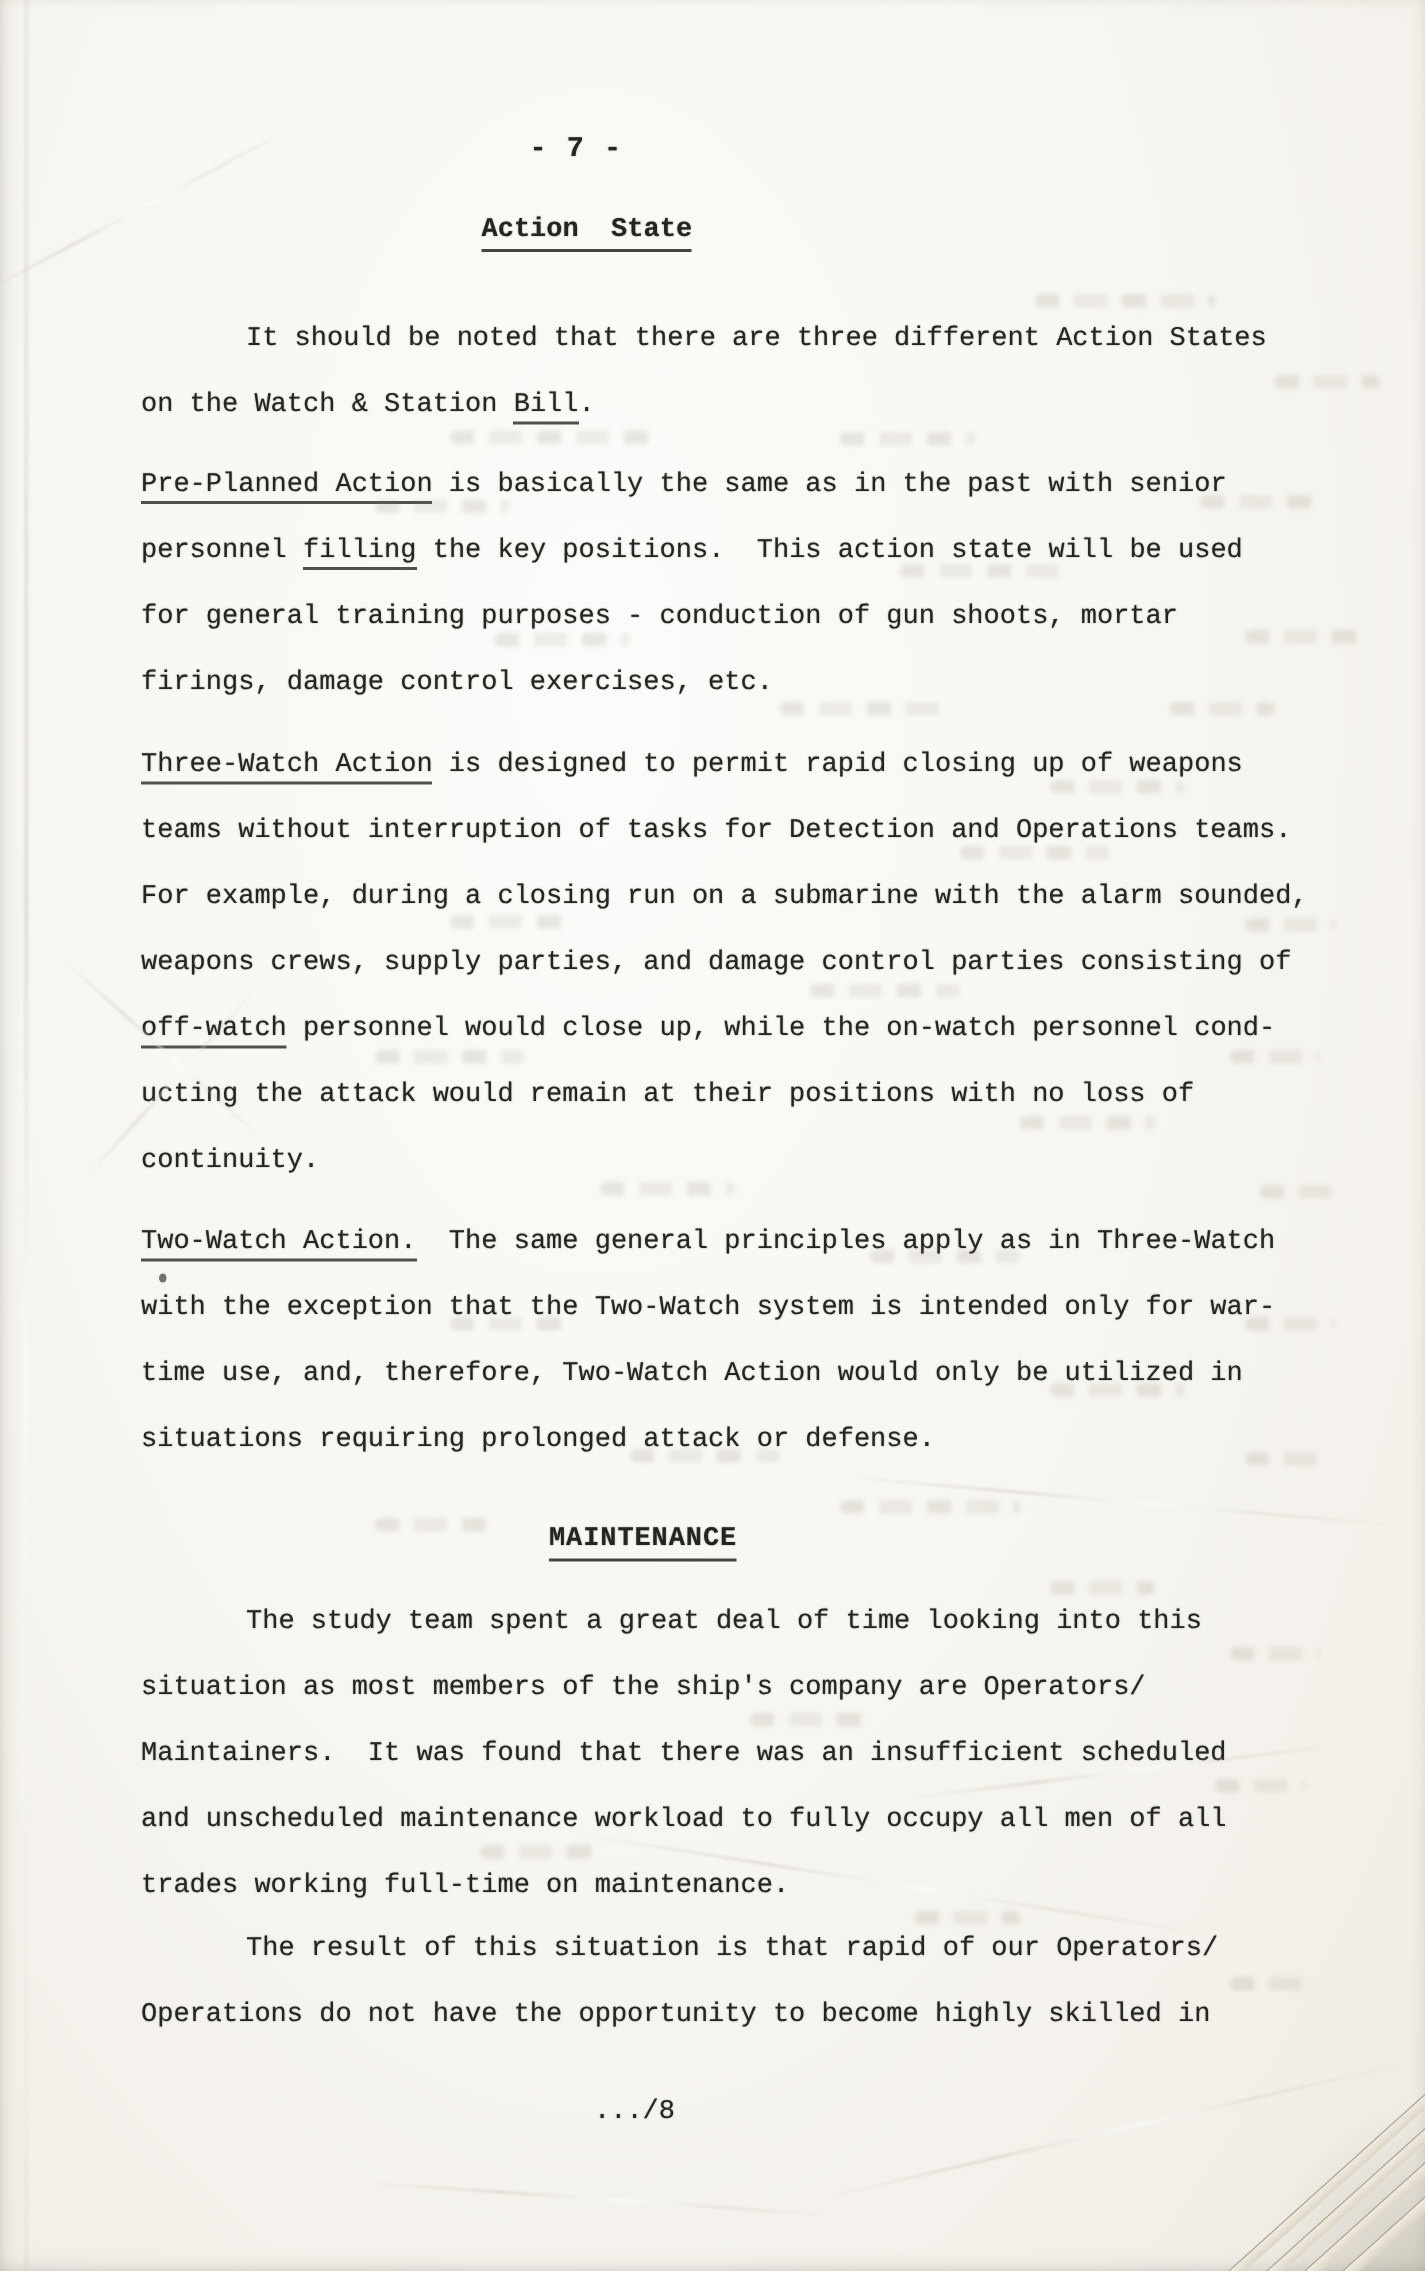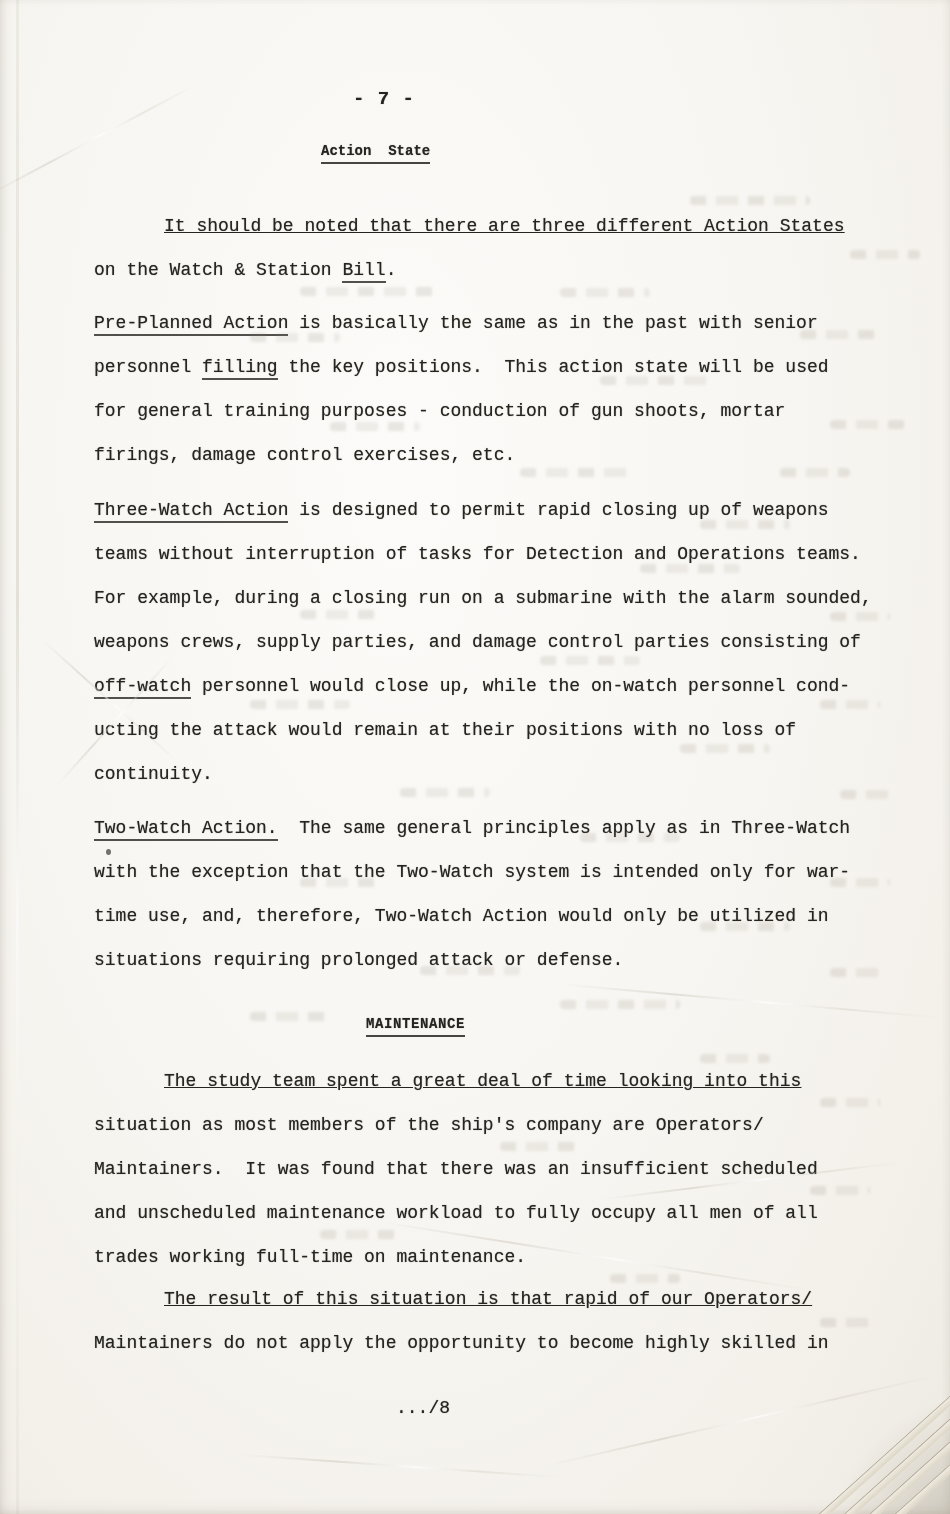--- a/index.html
+++ b/index.html
@@ -16,31 +16,31 @@
                 inset -4px 0 12px -8px rgba(120,110,95,.25),
                 inset 0 -8px 18px -12px rgba(120,110,95,.3);
     color:#26241f;
   }
   .ink { text-shadow:0 0 1px rgba(38,36,31,.55); }
   .pageno {
     position:absolute; top:88px; left:353px;
     font-size:19px; font-weight:bold; letter-spacing:1px; white-space:pre;
   }
   .h1 {
-    position:absolute; font-size:14px; font-weight:bold; white-space:pre;
+    position:absolute; font-size:18px; font-weight:bold; white-space:pre;
     border-bottom:2px solid rgba(40,38,33,.85); padding-bottom:3px;
   }
   .h1.action { top:143px; left:321px; }
   .h1.maint  { top:1016px; left:366px; letter-spacing:0.6px; }
   .para {
     position:absolute; left:94px; width:812px;
     font-size:18px; line-height:44px; white-space:pre;
   }
   .line { white-space:pre; }
-  .line.indent { text-indent:70px;text-decoration:underline; }
+  .line.indent { text-indent:70px; }
   .u { border-bottom:2px solid rgba(40,38,33,.8); padding-bottom:1px; }
   .footer {
     position:absolute; top:1398px; left:396px;
     font-size:18px; white-space:pre;
   }
   
   .ghost {
     position:absolute; height:9px; border-radius:4px;
     background:repeating-linear-gradient(90deg,
       rgba(135,125,108,.30) 0px, rgba(135,125,108,.30) 16px,
@@ -87,21 +87,21 @@
   <div class="pageno ink">- 7 -</div>
 
   <div class="h1 action ink">Action  State</div>
 
   <div id="paragraphs">
       <div class="para ink" style="top: 204px;"><div class="line indent"><span>It should be noted that there are three different Action States</span></div><div class="line"><span>on the Watch &amp; Station </span><span class="u">Bill</span><span>.</span></div></div>
       <div class="para ink" style="top: 301px;"><div class="line"><span class="u">Pre-Planned Action</span><span> is basically the same as in the past with senior</span></div><div class="line"><span>personnel </span><span class="u">filling</span><span> the key positions.  This action state will be used</span></div><div class="line"><span>for general training purposes - conduction of gun shoots, mortar</span></div><div class="line"><span>firings, damage control exercises, etc.</span></div></div>
       <div class="para ink" style="top: 488px;"><div class="line"><span class="u">Three-Watch Action</span><span> is designed to permit rapid closing up of weapons</span></div><div class="line"><span>teams without interruption of tasks for Detection and Operations teams.</span></div><div class="line"><span>For example, during a closing run on a submarine with the alarm sounded,</span></div><div class="line"><span>weapons crews, supply parties, and damage control parties consisting of</span></div><div class="line"><span class="u">off-watch</span><span> personnel would close up, while the on-watch personnel cond-</span></div><div class="line"><span>ucting the attack would remain at their positions with no loss of</span></div><div class="line"><span>continuity.</span></div></div>
       <div class="para ink" style="top: 806px;"><div class="line"><span class="u">Two-Watch Action.</span><span>  The same general principles apply as in Three-Watch</span></div><div class="line"><span>with the exception that the Two-Watch system is intended only for war-</span></div><div class="line"><span>time use, and, therefore, Two-Watch Action would only be utilized in</span></div><div class="line"><span>situations requiring prolonged attack or defense.</span></div></div>
       <div class="para ink" style="top: 1059px;"><div class="line indent"><span>The study team spent a great deal of time looking into this</span></div><div class="line"><span>situation as most members of the ship's company are Operators/</span></div><div class="line"><span>Maintainers.  It was found that there was an insufficient scheduled</span></div><div class="line"><span>and unscheduled maintenance workload to fully occupy all men of all</span></div><div class="line"><span>trades working full-time on maintenance.</span></div></div>
-      <div class="para ink" style="top: 1277px;"><div class="line indent"><span>The result of this situation is that rapid of our Operators/</span></div><div class="line"><span>Maintainers do not apply the opportunity to become highly skilled in</span></div></div>
+      <div class="para ink" style="top: 1277px;"><div class="line indent"><span>The result of this situation is that rapid of our Operators/</span></div><div class="line"><span>Operations do not have the opportunity to become highly skilled in</span></div></div>
     </div>
 
   <div class="h1 maint ink">MAINTENANCE</div>
 
   <div class="footer ink">.../8</div>
 
   <div class="inkblot" style="left:106px; top:849px;"></div>
 
   <div id="ghosts">
       <div class="ghost" style="left: 690px; top: 196px; width: 120px;"></div>

